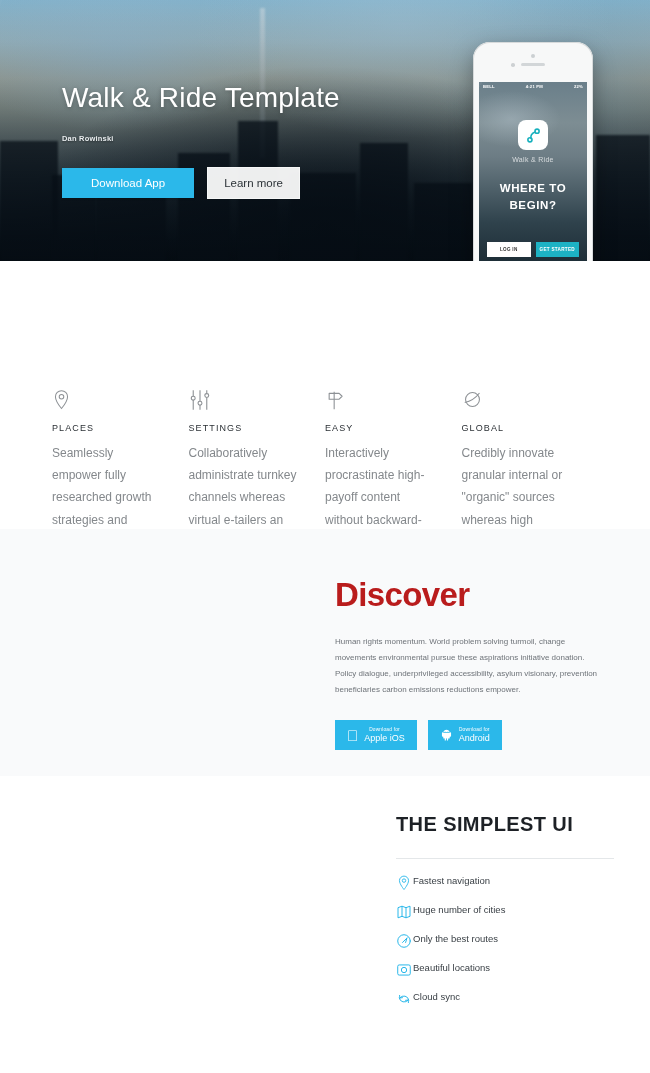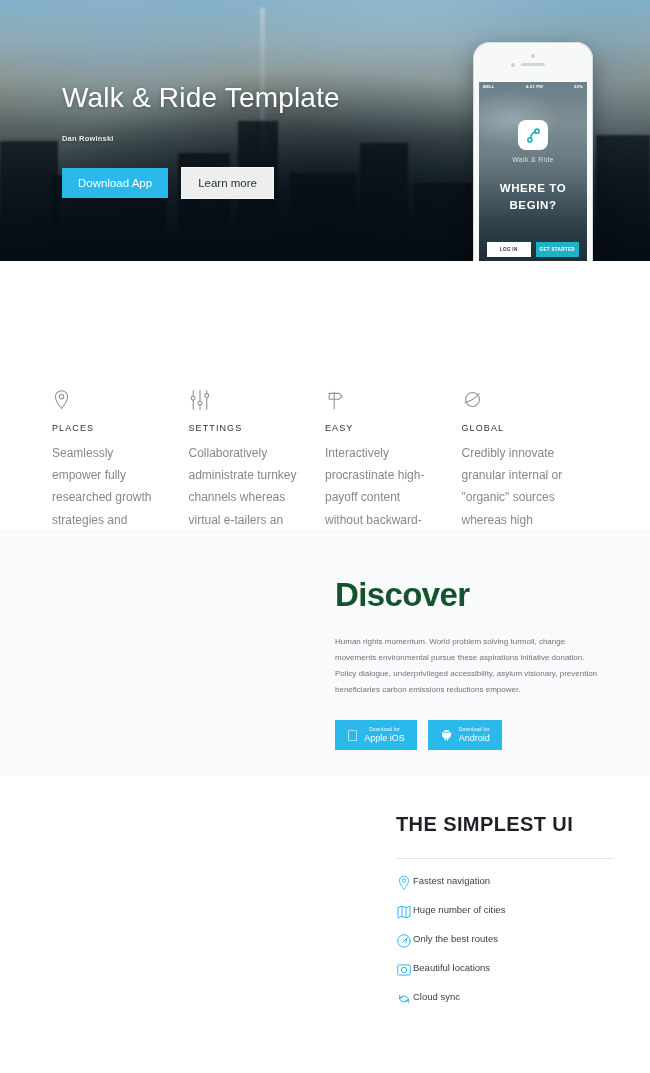--- a/index.html
+++ b/index.html
@@ -55,21 +55,21 @@
     margin-top: 16px; color: #f2f5f7; font-size: 11.5px; line-height: 1.85;
     text-shadow: 0 1px 3px rgba(0,0,0,.3);
   }
   .hero-author {
     margin-top: 20px; color: #e9edef; font-size: 7.5px; font-weight: bold;
     letter-spacing: .2px; text-shadow: 0 1px 2px rgba(0,0,0,.4);
   }
   .hero-buttons { margin-top: 24px; display: flex; gap: 13px; align-items: center; }
   .btn-primary {
     background: #2bb8ea; color: #fff; border: none; font-size: 11.5px;
-    padding: 9px 16px; cursor: pointer; font-family: inherit;
+    padding: 9px 29px; cursor: pointer; font-family: inherit;
     box-shadow: 0 1px 2px rgba(0,0,0,.18);
   }
   .btn-ghost {
     background: rgba(255,255,255,.93); color: #2c3338; border: 1px solid rgba(255,255,255,.5);
     font-size: 11.5px; padding: 9px 16px; cursor: pointer; font-family: inherit;
   }
 
   
   .iphone {
     position: absolute; left: 473px; top: 42px; width: 120px; height: 258px;
@@ -143,21 +143,21 @@
     font-size:9px; font-weight:normal; color:#2b3035; letter-spacing:1.1px; margin-bottom:9px;
   }
   .feature-text { font-size:12px; line-height:1.85; color:#84888c; }
 
   
   .discover {
     position:absolute; top:529px; left:0; width:650px; height:247px;
     background:#f9fafb;
   }
   .discover-right { position:absolute; left:335px; top:47px; width:268px; }
-  .discover-title { font-size:33px; font-weight:bold; color:#14532d; letter-spacing:-.6px; }
+  .discover-title { font-size:33px; font-weight:bold; color:#b91c1c; letter-spacing:-.6px; }
   .discover-text { margin-top:20px; font-size:8px; line-height:2; color:#6e7379; }
   .store-buttons { margin-top:22px; display:flex; gap:11px; }
   .store-btn {
     background:#2bb8ea; color:#fff; border:none; cursor:pointer; font-family:inherit;
     display:flex; align-items:center; gap:6px; padding:7px 12px;
   }
   .store-btn .glyph { font-size:15px; line-height:1; }
   .store-btn .lines { text-align:center; }
   .store-btn .small { font-size:4.8px; letter-spacing:.2px; display:block; }
   .store-btn .big { font-size:9px; display:block; margin-top:1px; }

